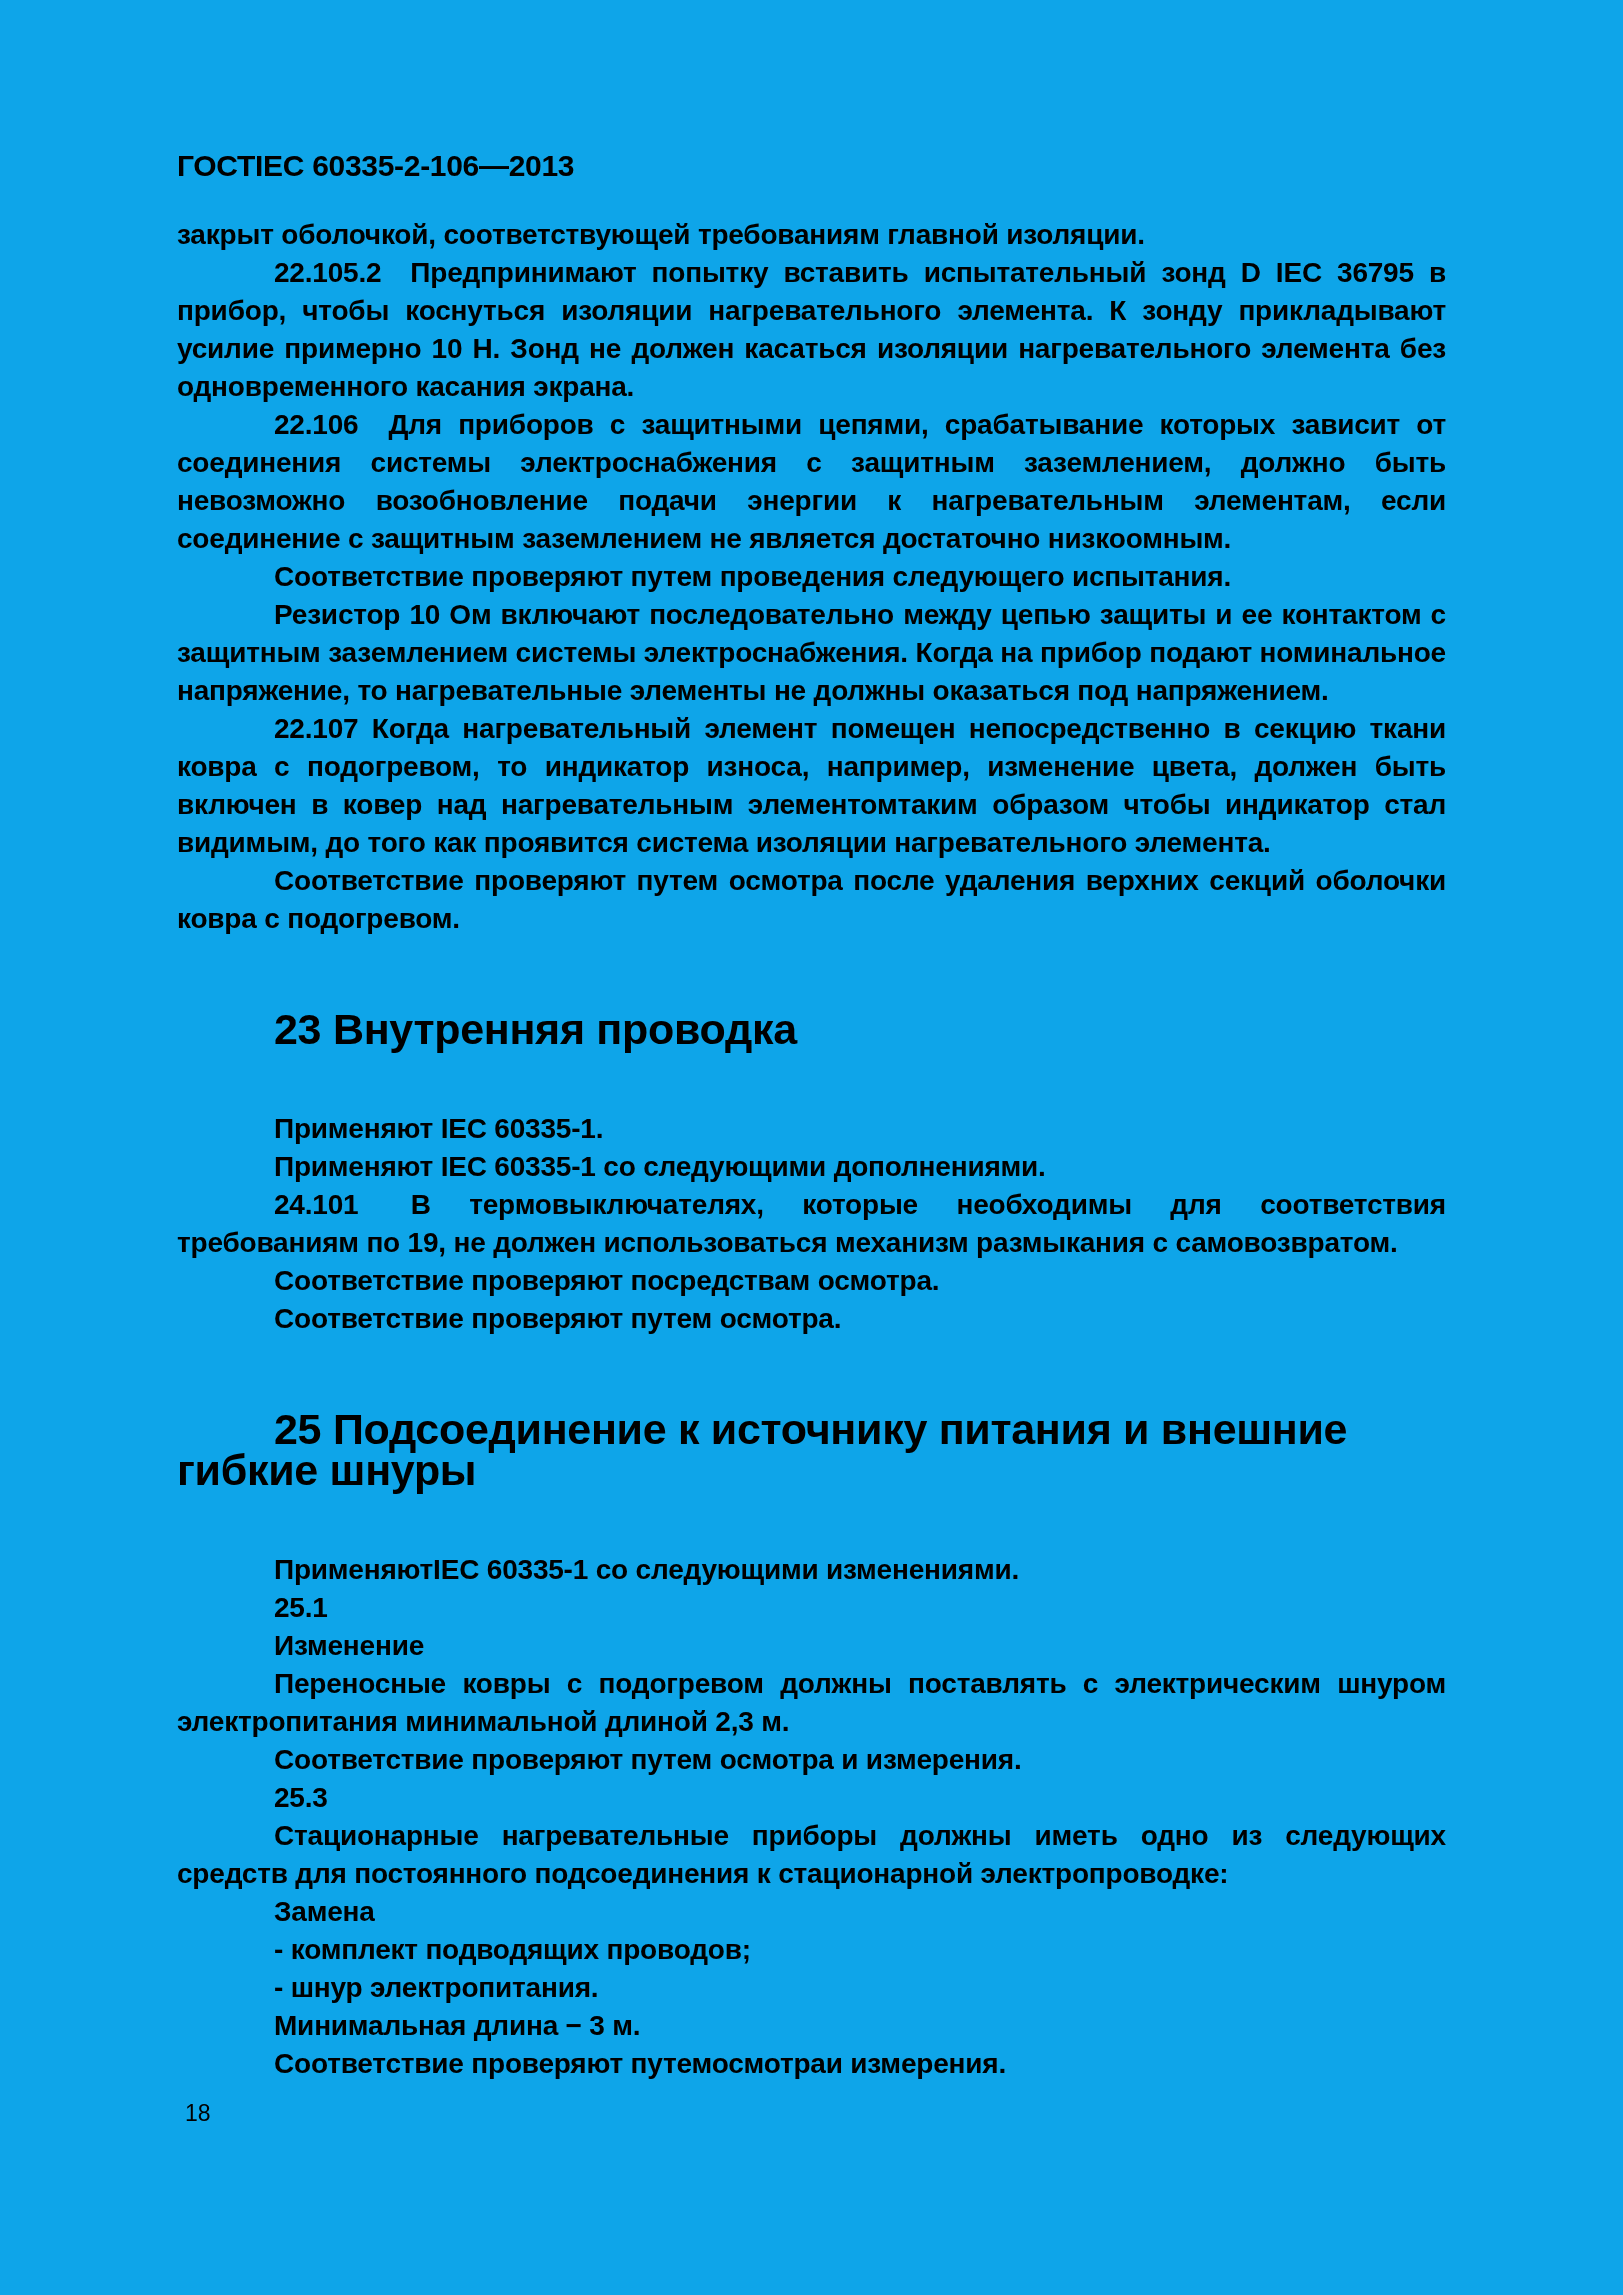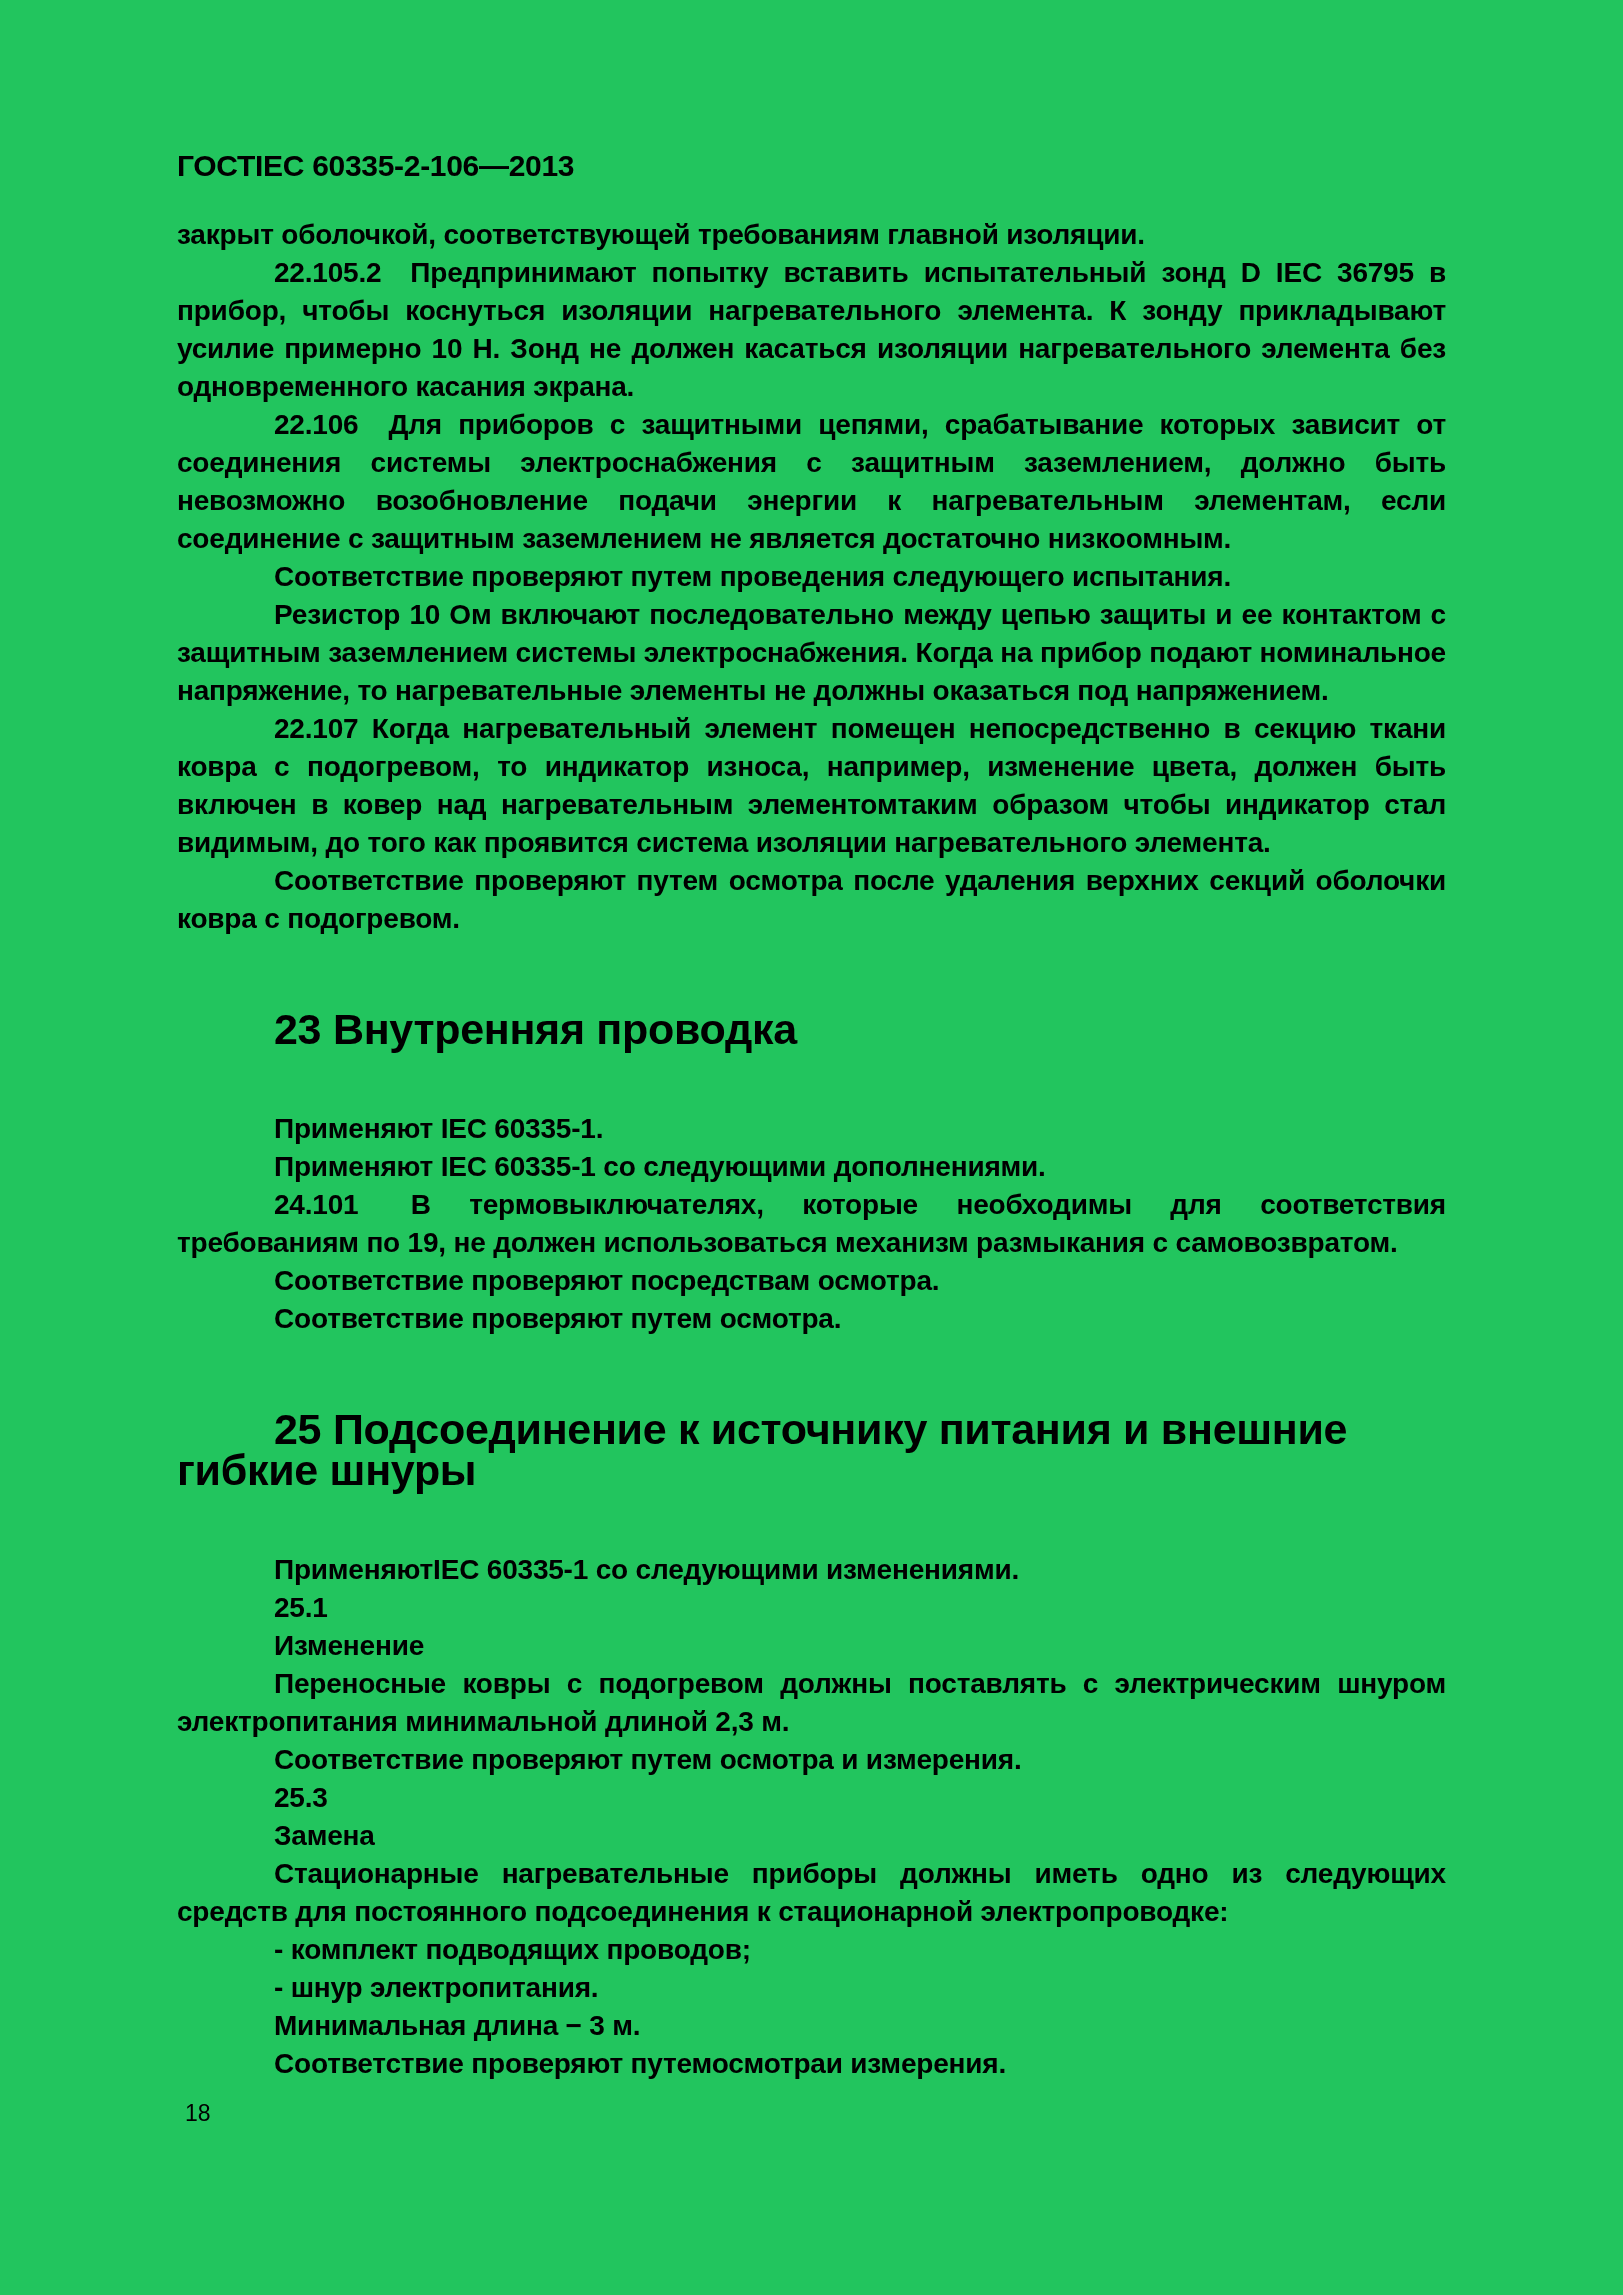--- a/index.html
+++ b/index.html
@@ -1,21 +1,21 @@
 <!DOCTYPE html>
 <html lang="ru" style="font-size:10.5px"><head>
 <meta charset="utf-8">
 <style>
   html,body{margin:0;padding:0;background:#9a9a9a;}
   .page{
     position:relative;
     width:1623px;
     height:2295px;
     margin:0 auto;
-    background:#22c55e;
+    background:#0ea5e9;
     color:#000000;
     font-family:"Liberation Sans", sans-serif;
     overflow:hidden;
   }
   .running-header{
     position:absolute;
     left:177px;
     top:149px;
     font-size:30px;
     font-weight:bold;
@@ -75,22 +75,22 @@
       <p class="blk para">24.101  В термовыключателях, которые необходимы для соответствия требованиям по 19, не должен использоваться механизм размыкания с самовозвратом.</p>
       <p class="blk para">Соответствие проверяют посредствам осмотра.</p>
       <p class="blk para">Соответствие проверяют путем осмотра.</p>
       <h2 class="blk heading">25 Подсоединение к источнику питания и внешние гибкие шнуры</h2>
       <p class="blk para">ПрименяютIEC 60335-1 со следующими изменениями.</p>
       <p class="blk para">25.1</p>
       <p class="blk para">Изменение</p>
       <p class="blk para">Переносные ковры с подогревом должны поставлять с электрическим шнуром электропитания минимальной длиной 2,3 м.</p>
       <p class="blk para">Соответствие проверяют путем осмотра и измерения.</p>
       <p class="blk para">25.3</p>
+      <p class="blk para">Стационарные нагревательные приборы должны иметь одно из следующих средств для постоянного подсоединения к стационарной электропроводке:</p>
       <p class="blk para">Замена</p>
-      <p class="blk para">Стационарные нагревательные приборы должны иметь одно из следующих средств для постоянного подсоединения к стационарной электропроводке:</p>
       <p class="blk list-item">- комплект подводящих проводов;</p>
       <p class="blk list-item">- шнур электропитания.</p>
       <p class="blk para">Минимальная длина − 3 м.</p>
       <p class="blk para">Соответствие проверяют путемосмотраи измерения.</p>
     </div>
 
   <div class="page-number">18</div>
 </div>
 
 

